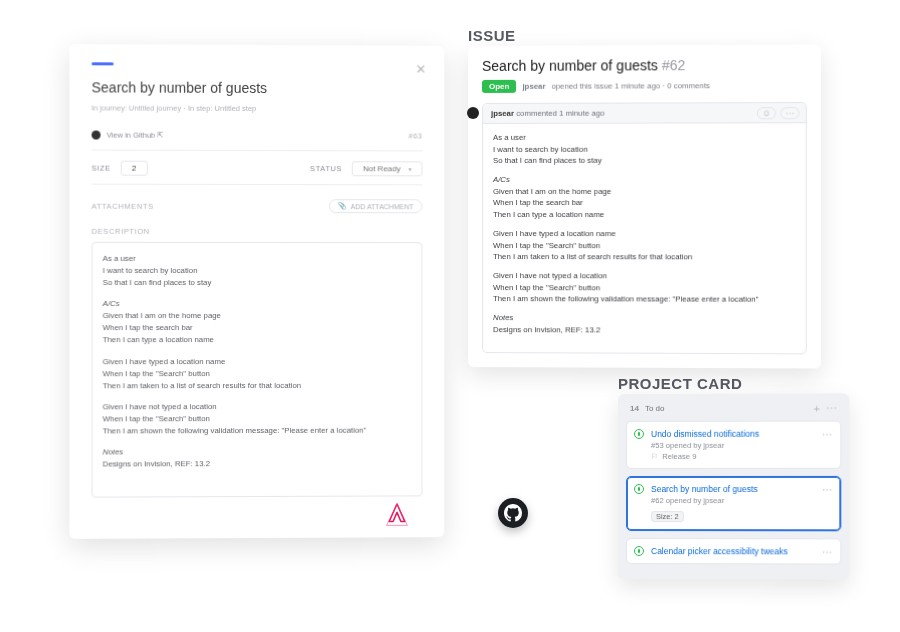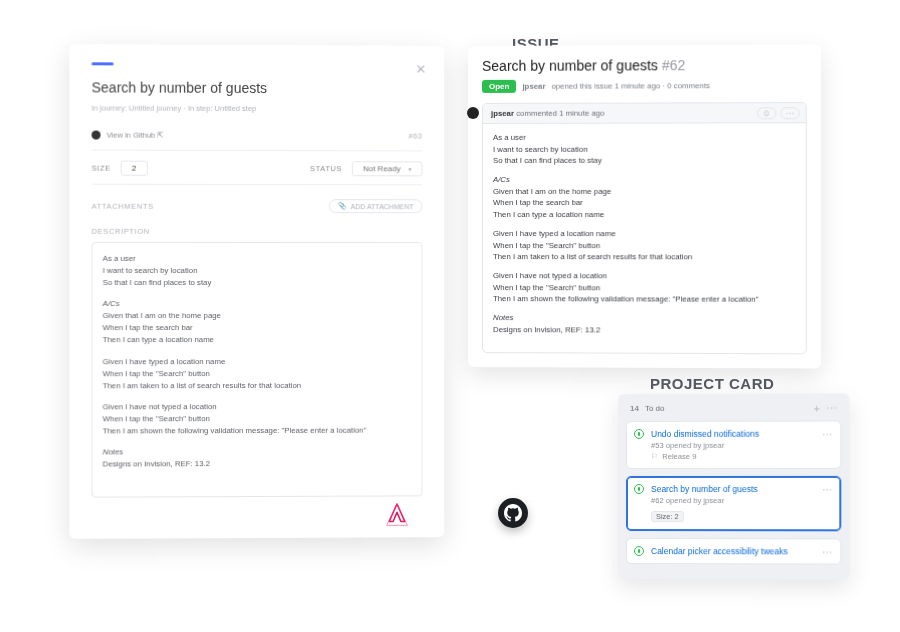--- a/index.html
+++ b/index.html
@@ -26,22 +26,22 @@
   .attach-row{ display:flex; align-items:center; margin-top:14px; }
   .attach-row .label{ font-size:7.5px; letter-spacing:.6px; color:#b2b4ba; }
   .attach-btn{ margin-left:auto; border:1px solid #e5e7ec; border-radius:10px; padding:2px 8px; font-size:7px; color:#aeb1b8; display:flex; align-items:center; gap:4px; background:#fff; cursor:pointer;}
   .desc-label{ font-size:7.5px; color:#b2b4ba; letter-spacing:.6px; margin-top:14px; }
   .desc-box{ border:1px solid #e5e7ec; border-radius:4px; margin-top:6px; padding:10px 10px; font-size:7.8px; color:#5e6167; line-height:1.55; height:255px; overflow:hidden; }
   .desc-box p{ margin-bottom:9px; }
   .desc-box em{ font-style:italic; }
 
   
   .sec-h{ position:absolute; font-size:15px; font-weight:600; letter-spacing:.5px; color:#565a63; }
-  .sec-issue{ left:468px; top:35px;margin-left:44px; }
-  .sec-project{ left:650px; top:375px; }
+  .sec-issue{ left:468px; top:27px; }
+  .sec-project{ left:618px; top:375px; }
 
   
   .issue-card{ position:absolute; left:468px; top:46px; width:350px; background:#fff; border-radius:6px; box-shadow:0 8px 24px rgba(0,0,0,.11); padding:12px 14px 14px 14px; transform:perspective(1600px) rotateY(-2.5deg); transform-origin:left center; }
   .issue-title{ font-size:14px; color:#222; font-weight:500; }
   .issue-title .num{ color:#9b9ea5; font-weight:400; }
   .issue-meta{ margin-top:6px; display:flex; align-items:center; gap:6px; font-size:7.8px; color:#7b7f87;}
   .badge-open{ background:#2cbe4e; color:#fff; border-radius:3px; padding:2px 7px; font-size:8px; font-weight:600; }
   .comment-box{ margin-top:10px; border:1px solid #e3e6eb; border-radius:5px; }
   .comment-head{ background:#f6f7f9; border-bottom:1px solid #e3e6eb; padding:5px 8px; font-size:7.8px; color:#6d7179; border-radius:5px 5px 0 0; position:relative;}
   .comment-head b{ color:#333; font-weight:600; }

